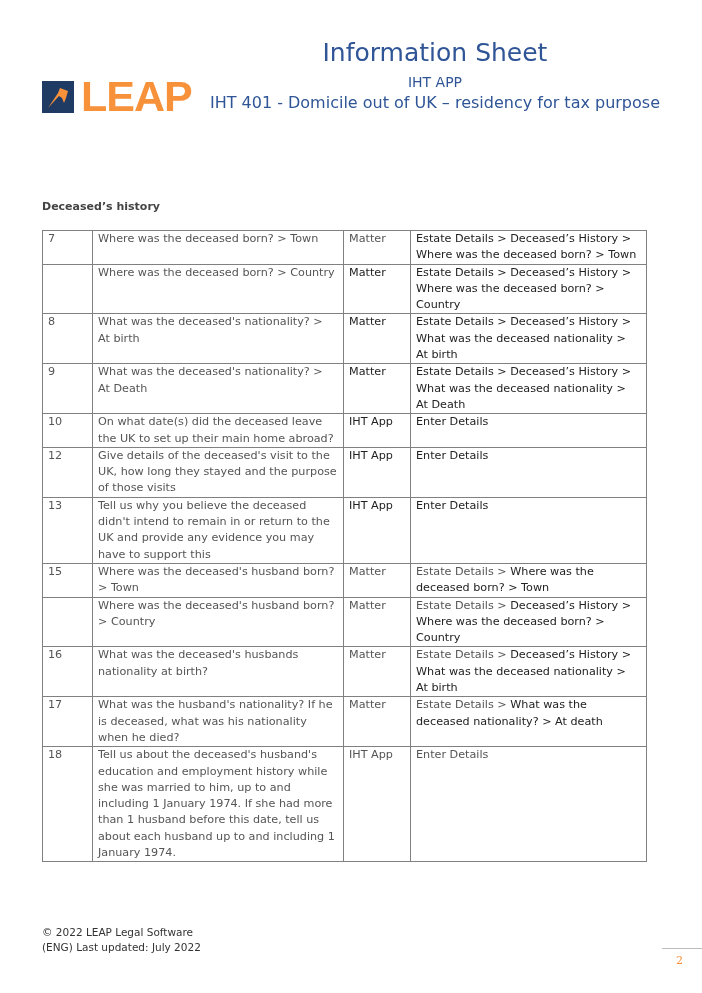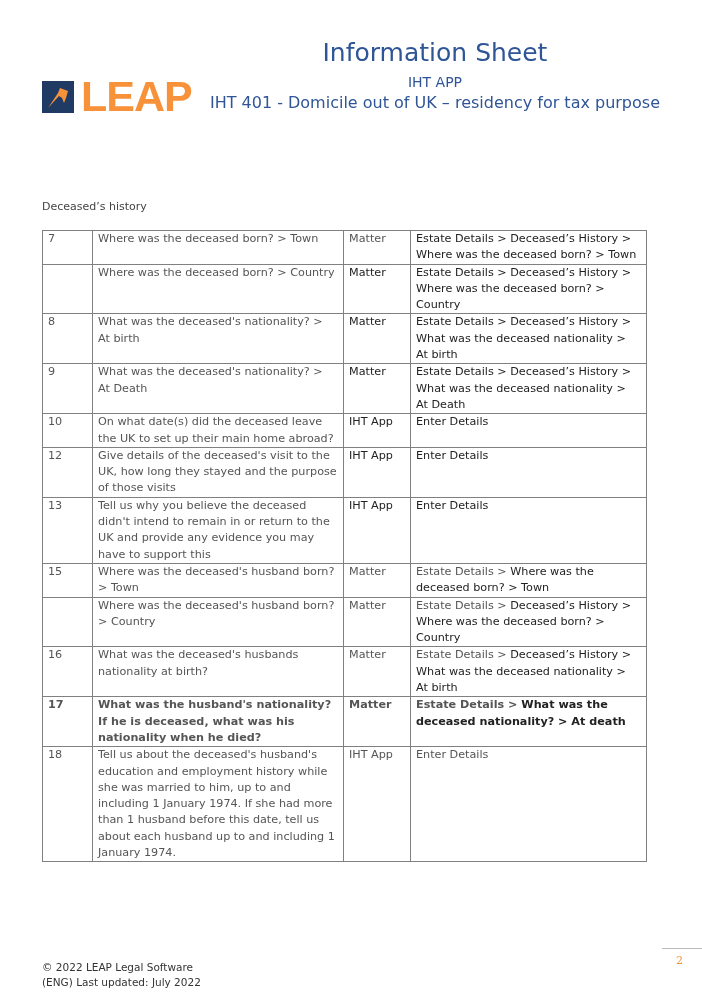--- a/index.html
+++ b/index.html
@@ -14,37 +14,37 @@
   .logo-mark svg { position: absolute; left: 0; top: 0; }
   .logo-text {
     margin-left: 7px; color: #f7923a; font-family: "Liberation Sans", sans-serif;
     font-weight: bold; font-size: 43px; letter-spacing: -1px; line-height: 34px;
   }
   .header-right { position: absolute; right: 42px; top: 36px; text-align: center; color: #2f5597; }
   .title { font-size: 25px; line-height: 34px; font-weight: normal; margin: 0; }
   .subtitle { font-size: 14px; line-height: 20px; margin-top: 2px; }
   .doc-title { font-size: 16px; line-height: 22px; }
   .section-label {
-    position: absolute; left: 42px; top: 200px; font-size: 11px; color: #444;
+    position: absolute; left: 42px; top: 200px; font-size: 11px; color: #444; font-weight: bold;
   }
   table.grid {
     position: absolute; left: 42px; top: 230px; width: 604px;
     border-collapse: collapse; table-layout: fixed;
   }
   table.grid td {
     border: 1px solid #808080; vertical-align: top;
     font-size: 11.2px; line-height: 16.3px; padding: 0 5px 0 5px;
   }
   col.c-num { width: 50px; }
   col.c-q { width: 251px; }
   col.c-src { width: 67px; }
   col.c-path { width: 236px; }
   .grey { color: #555555; }
   .dark { color: #222222; }
-  .footer { position: absolute; left: 42px; top: 960px; font-size: 10.5px; line-height: 15px; color: #333; }
+  .footer { position: absolute; left: 42px; top: 925px; font-size: 10.5px; line-height: 15px; color: #333; }
   .page-rule { position: absolute; left: 662px; top: 948px; width: 40px; border-top: 1px solid #bbbbbb; }
   .page-num {
     position: absolute; left: 676px; top: 954px; font-family: "DejaVu Serif", serif;
     font-size: 11px; color: #f7923a;
   }
 </style>
 </head>
 <body>
 
 <div class="logo">
@@ -125,21 +125,21 @@
         <td class="grey">Where was the deceased's husband born? &gt; Country</td>
         <td class="grey">Matter</td>
         <td class="dark"><span class="grey">Estate Details &gt; </span><span>Deceased’s History &gt; Where was the deceased born? &gt; Country</span></td>
       </tr>
       <tr style="height: 49px; margin-top: 32px;">
         <td class="grey">16</td>
         <td class="grey">What was the deceased's husbands nationality at birth?</td>
         <td class="grey">Matter</td>
         <td class="dark"><span class="grey">Estate Details &gt; </span><span>Deceased’s History &gt; What was the deceased nationality &gt; At birth</span></td>
       </tr>
-      <tr style="height: 49px; font-weight: bold;">
+      <tr style="height: 49px;">
         <td class="grey">17</td>
         <td class="grey">What was the husband's nationality? If he is deceased, what was his nationality when he died?</td>
         <td class="grey">Matter</td>
         <td class="dark"><span class="grey">Estate Details &gt; </span><span>What was the deceased nationality? &gt; At death</span></td>
       </tr>
       <tr style="height: 114px;">
         <td class="grey">18</td>
         <td class="grey">Tell us about the deceased's husband's education and employment history while she was married to him, up to and including 1 January 1974. If she had more than 1 husband before this date, tell us about each husband up to and including 1 January 1974.</td>
         <td class="grey">IHT App</td>
         <td class="grey"><span>Enter Details</span></td>

